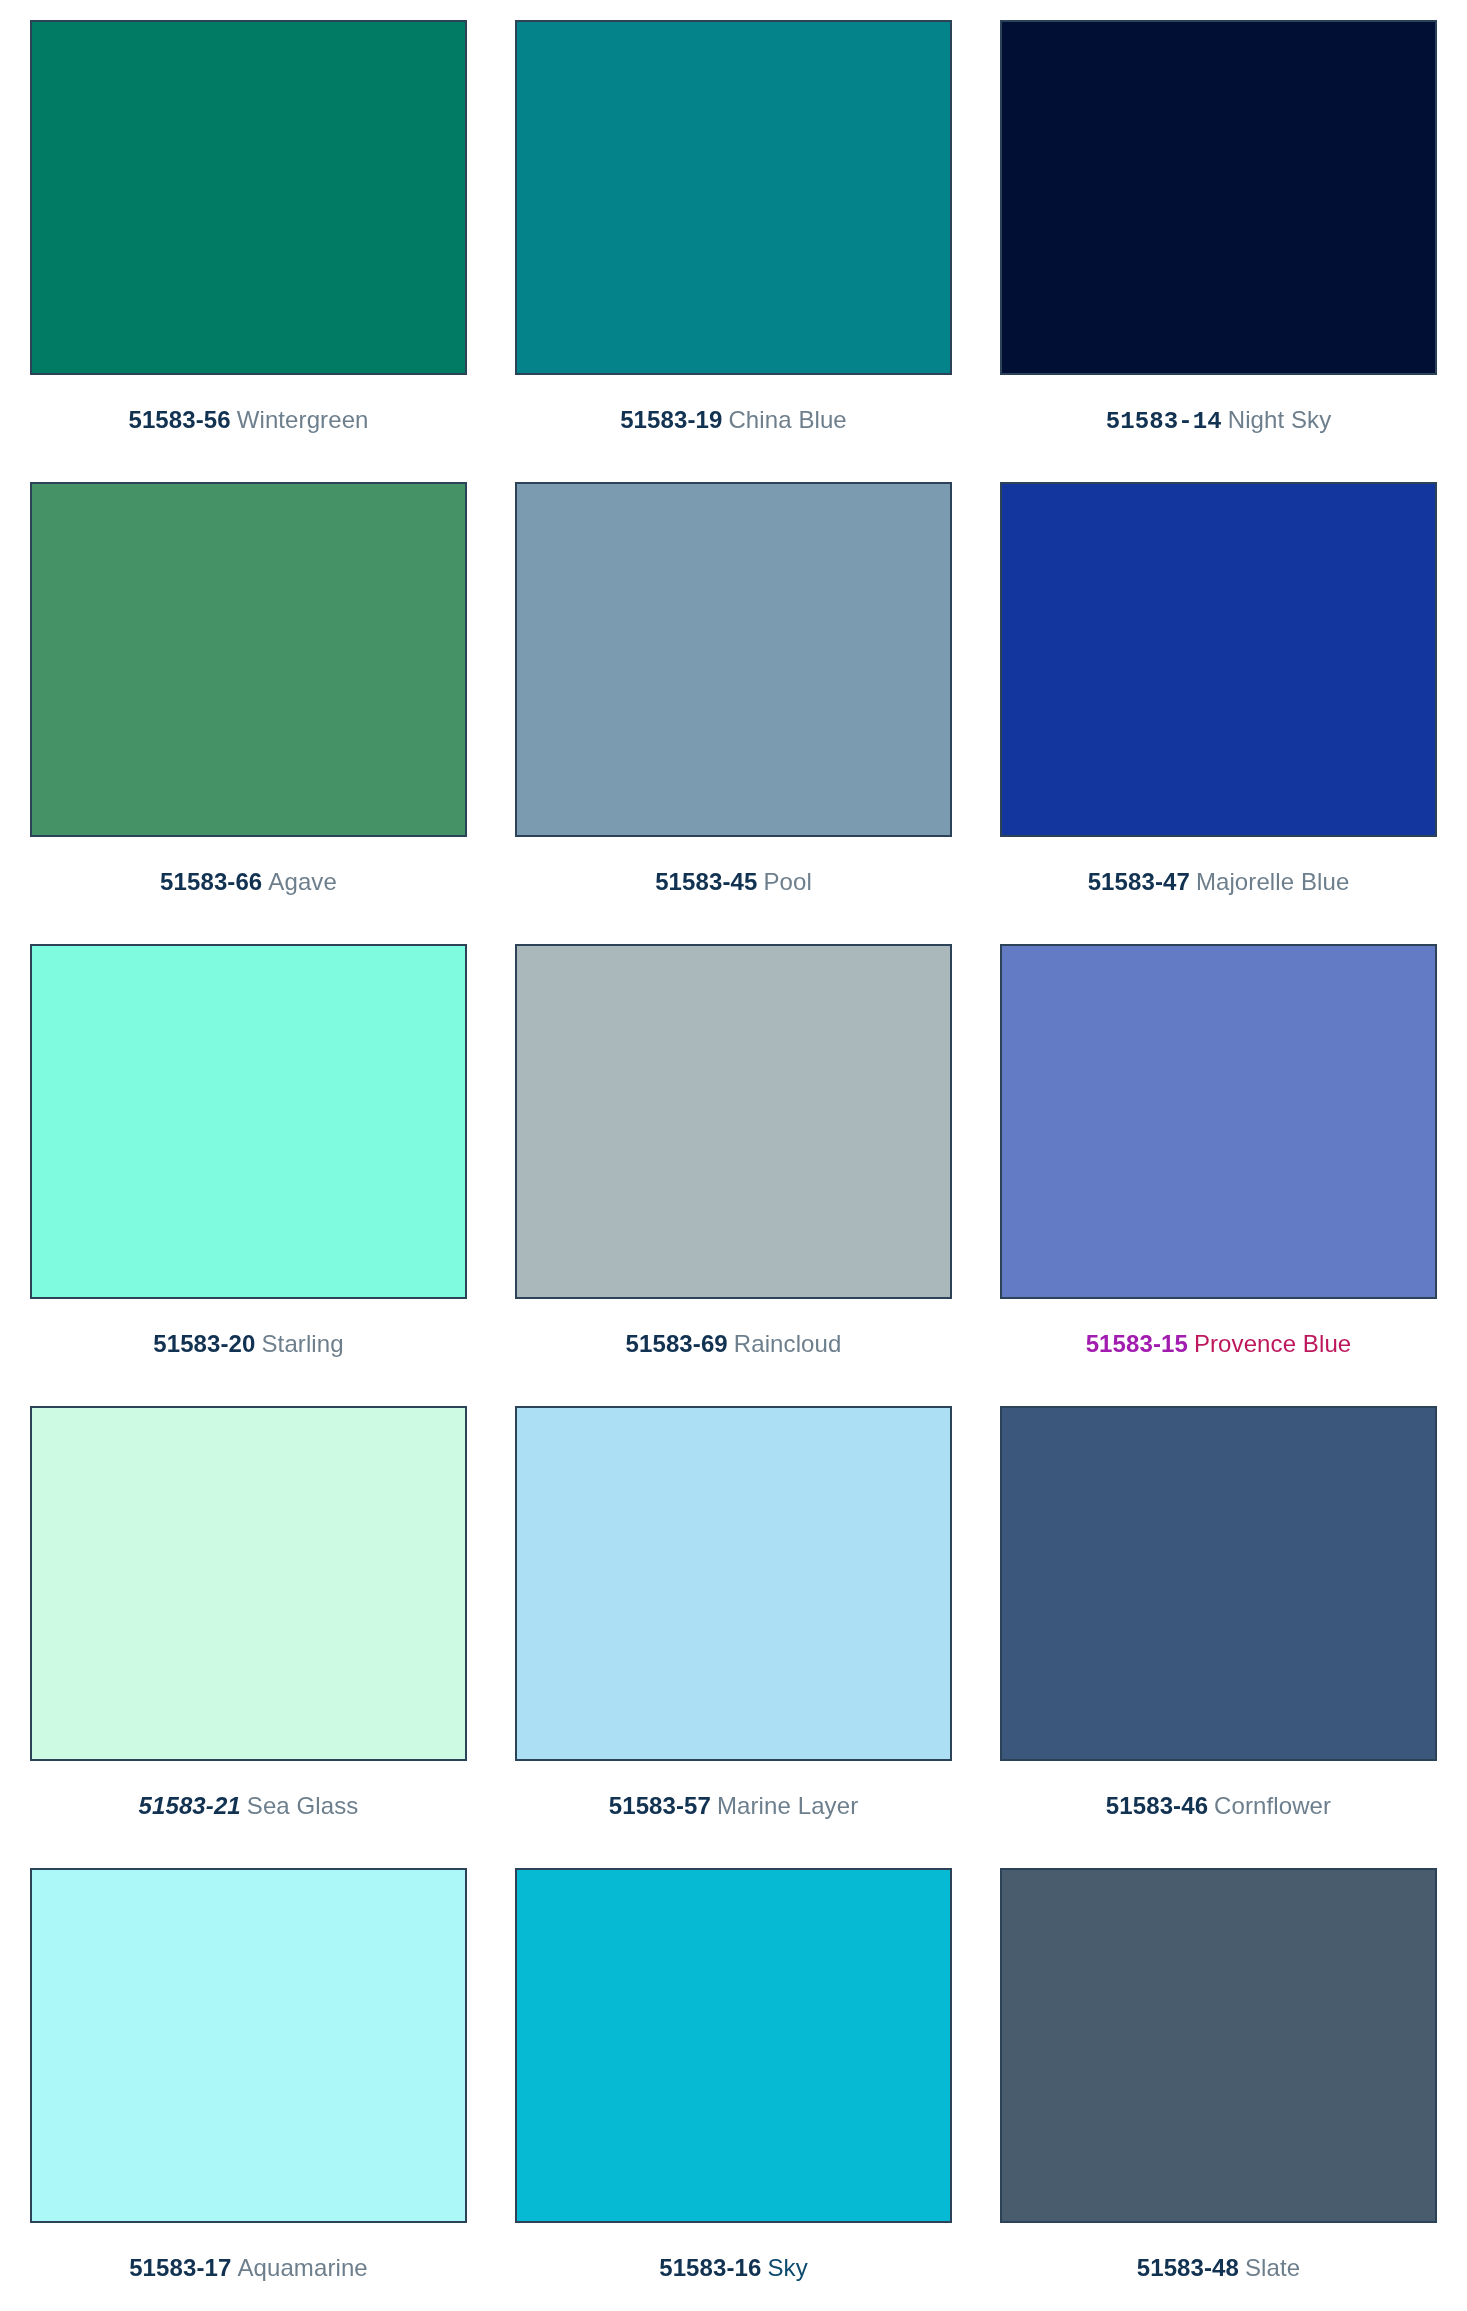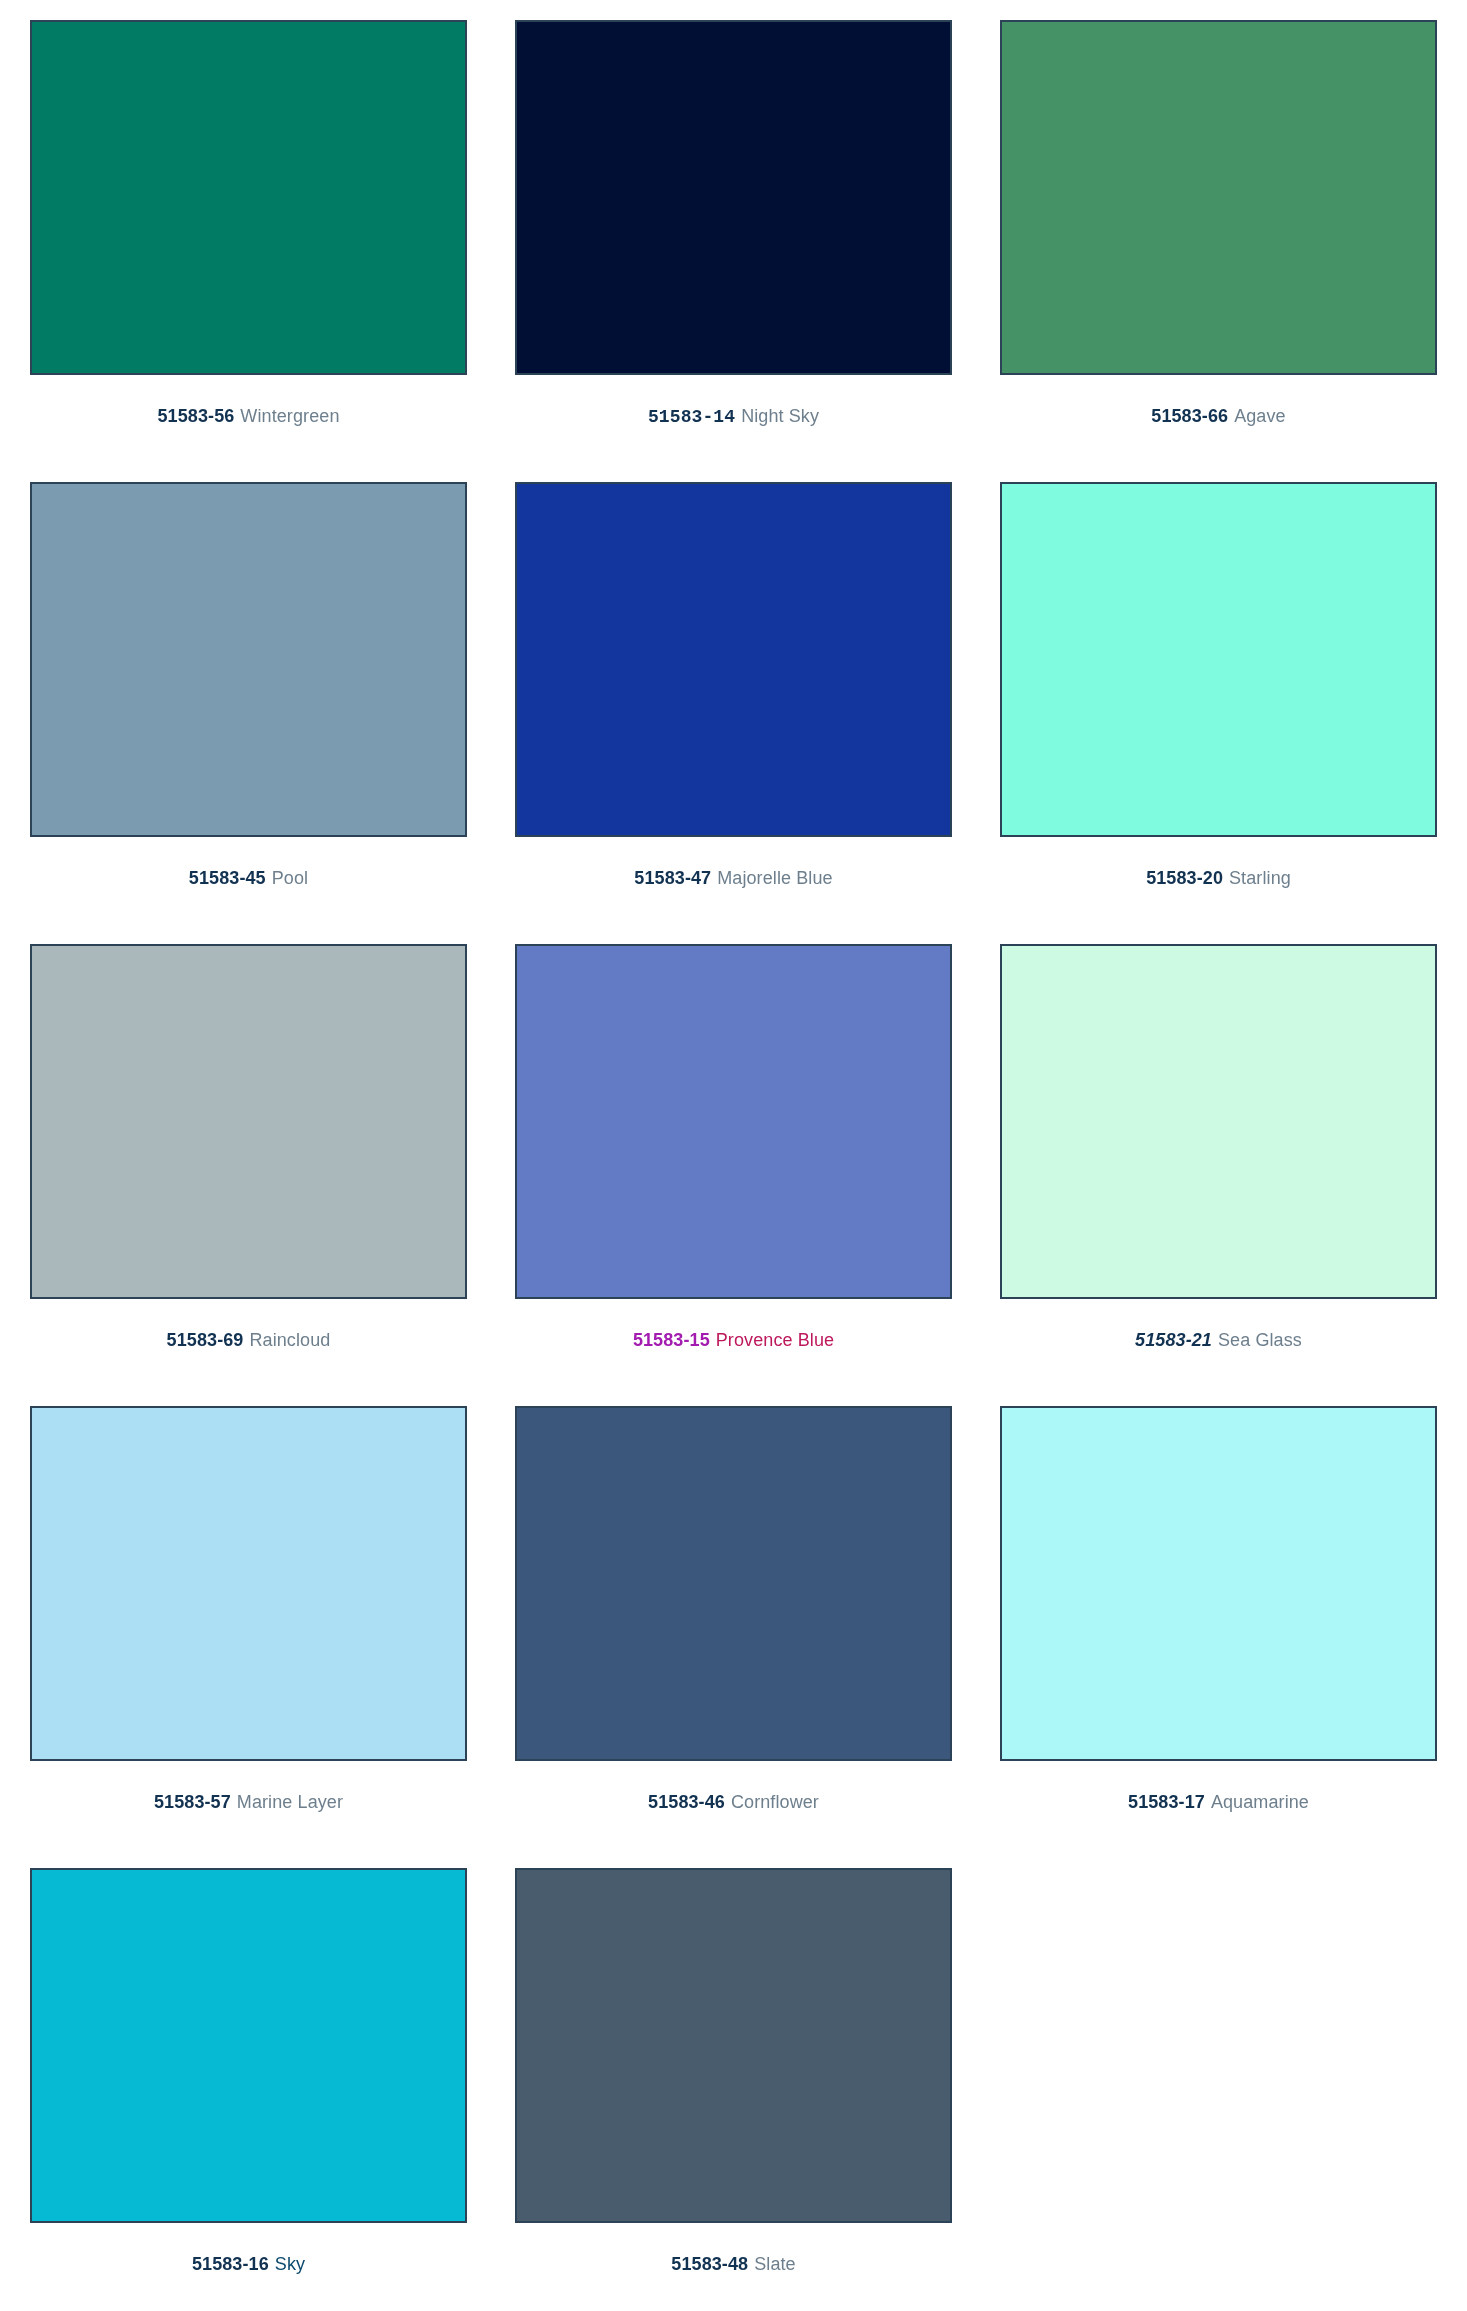--- a/index.html
+++ b/index.html
@@ -35,21 +35,21 @@
   .swatch-chip {
     height: 355px;
     width: 100%;
     border: 2px solid #2c4257;
     box-sizing: border-box;
   }
 
   .swatch-caption {
     margin-top: 31px;
     text-align: center;
-    font-size: 18px;
+    font-size: 24px;
     line-height: 1.2;
     white-space: nowrap;
     letter-spacing: 0.1px;
   }
 
   .swatch-code {
     font-weight: 700;
     color: #123252;
   }
 
@@ -59,20 +59,24 @@
     margin-left: 6px;
   }
 </style>
 </head>
 <body>
 
 <main id="palette-grid">
     <div class="swatch-cell">
       <div class="swatch-chip" style="background-color: rgb(1, 123, 99); border-color: rgb(44, 66, 87);"></div>
       <div class="swatch-caption"><span class="swatch-code" style="color: rgb(18, 50, 82);">51583-56</span><span class="swatch-name" style="color: rgb(109, 127, 141);">Wintergreen</span></div>
+    </div>
+    <div class="swatch-cell">
+      <div class="swatch-chip" style="background-color: rgb(4, 131, 139); border-color: rgb(44, 66, 87);"></div>
+      <div class="swatch-caption"><span class="swatch-code" style="color: rgb(18, 50, 82);">51583-19</span><span class="swatch-name" style="color: rgb(109, 127, 141);">China Blue</span></div>
     </div>
     <div class="swatch-cell">
       <div class="swatch-chip" style="background-color: rgb(0, 15, 51); border-color: rgb(44, 66, 87);"></div>
       <div class="swatch-caption"><span class="swatch-code" style="color: rgb(18, 50, 82); font-family: Liberation Mono, monospace;">51583-14</span><span class="swatch-name" style="color: rgb(109, 127, 141);">Night Sky</span></div>
     </div>
     <div class="swatch-cell">
       <div class="swatch-chip" style="background-color: rgb(69, 146, 103); border-color: rgb(44, 66, 87);"></div>
       <div class="swatch-caption"><span class="swatch-code" style="color: rgb(18, 50, 82);">51583-66</span><span class="swatch-name" style="color: rgb(109, 127, 141);">Agave</span></div>
     </div>
     <div class="swatch-cell">

